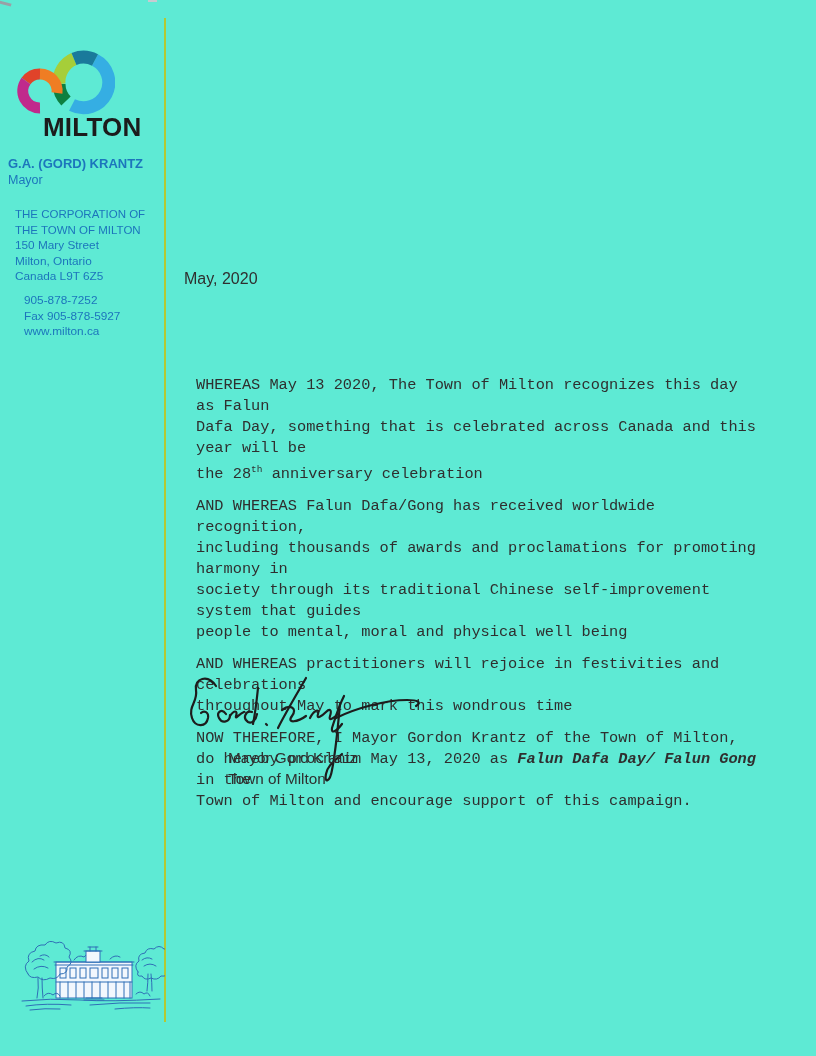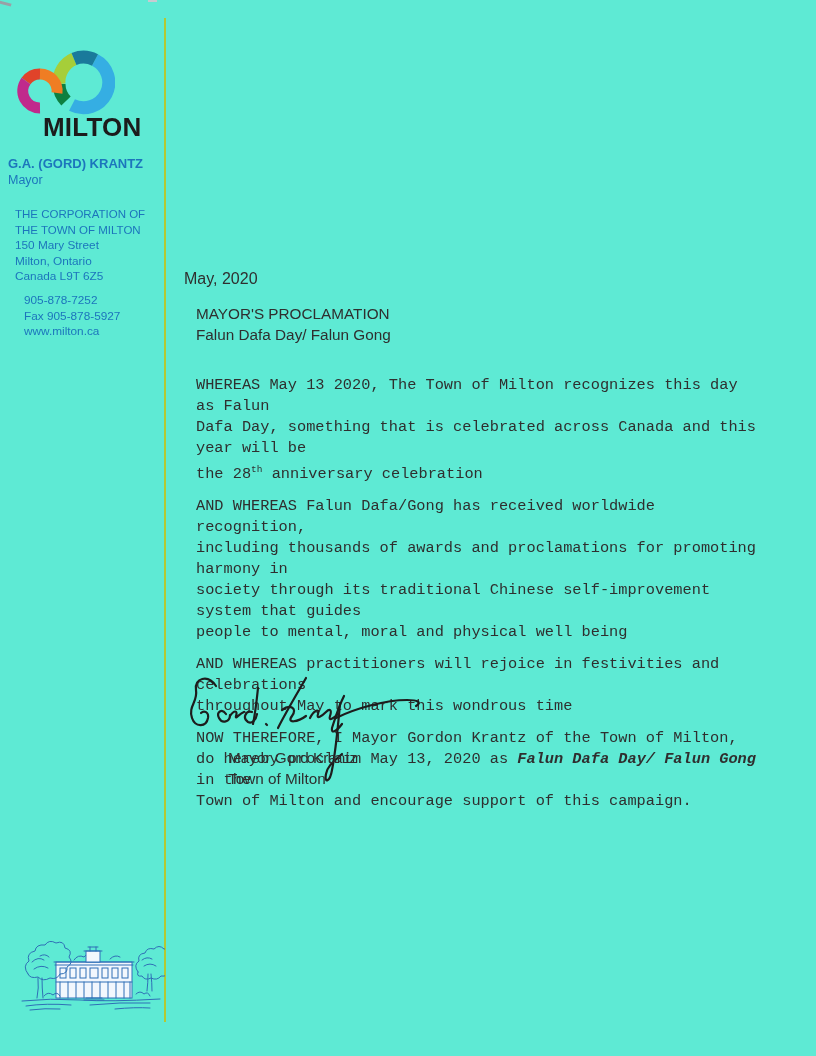--- a/index.html
+++ b/index.html
@@ -80,24 +80,20 @@
   </div>
 
   <div class="contact-block">
     <div>905-878-7252</div>
     <div>Fax 905-878-5927</div>
     <div>www.milton.ca</div>
   </div>
 
   <div class="letter-date">May, 2020</div>
 
-  <div class="letter-title">
-    <div>MAYOR'S PROCLAMATION</div>
-    <div>Falun Dafa Day/ Falun Gong</div>
-  </div>
 
   <div class="letter-body">
       <p><span class="seg-normal">WHEREAS May 13 2020, The Town of Milton recognizes this day as Falun
 Dafa Day, something that is celebrated across Canada and this year will be
 the 28</span><sup class="seg-sup">th</sup><span class="seg-normal"> anniversary celebration</span></p>
       <p><span class="seg-normal">AND WHEREAS Falun Dafa/Gong has received worldwide recognition,
 including thousands of awards and proclamations for promoting harmony in
 society through its traditional Chinese self-improvement system that guides
 people to mental, moral and physical well being</span></p>
       <p><span class="seg-normal">AND WHEREAS practitioners will rejoice in festivities and celebrations

